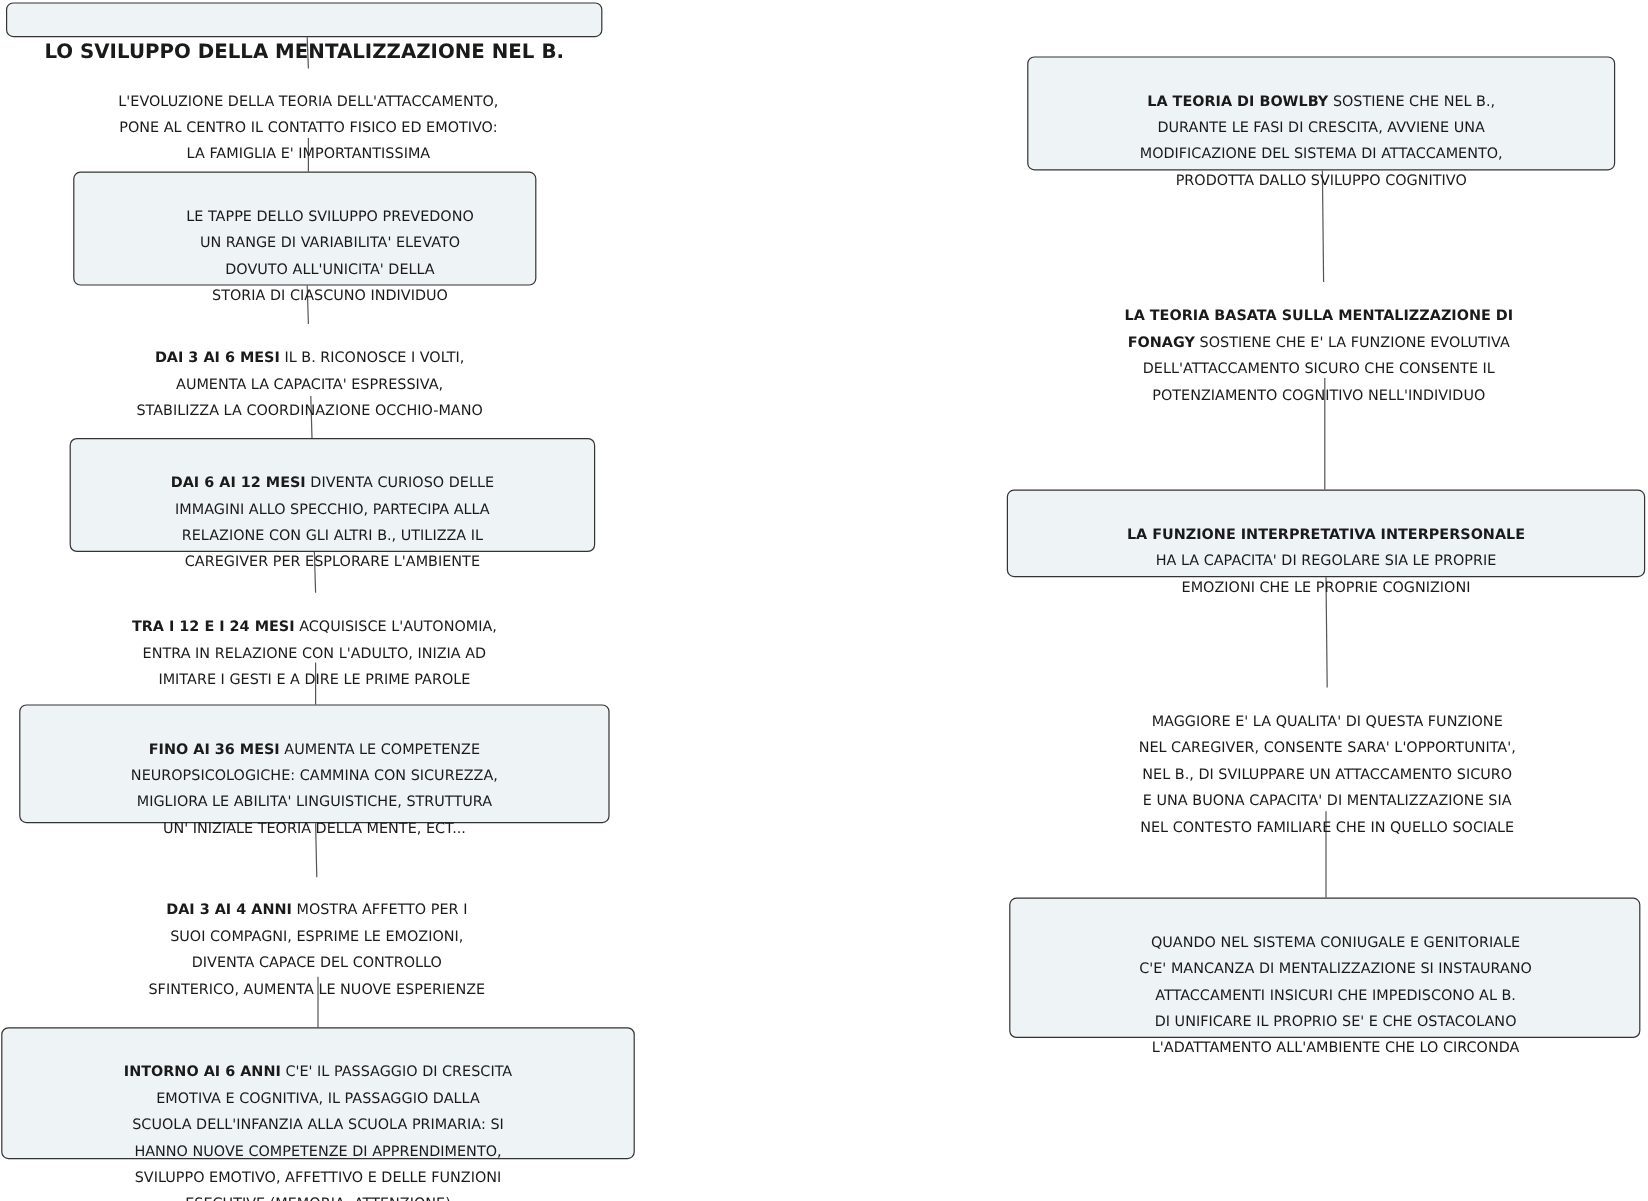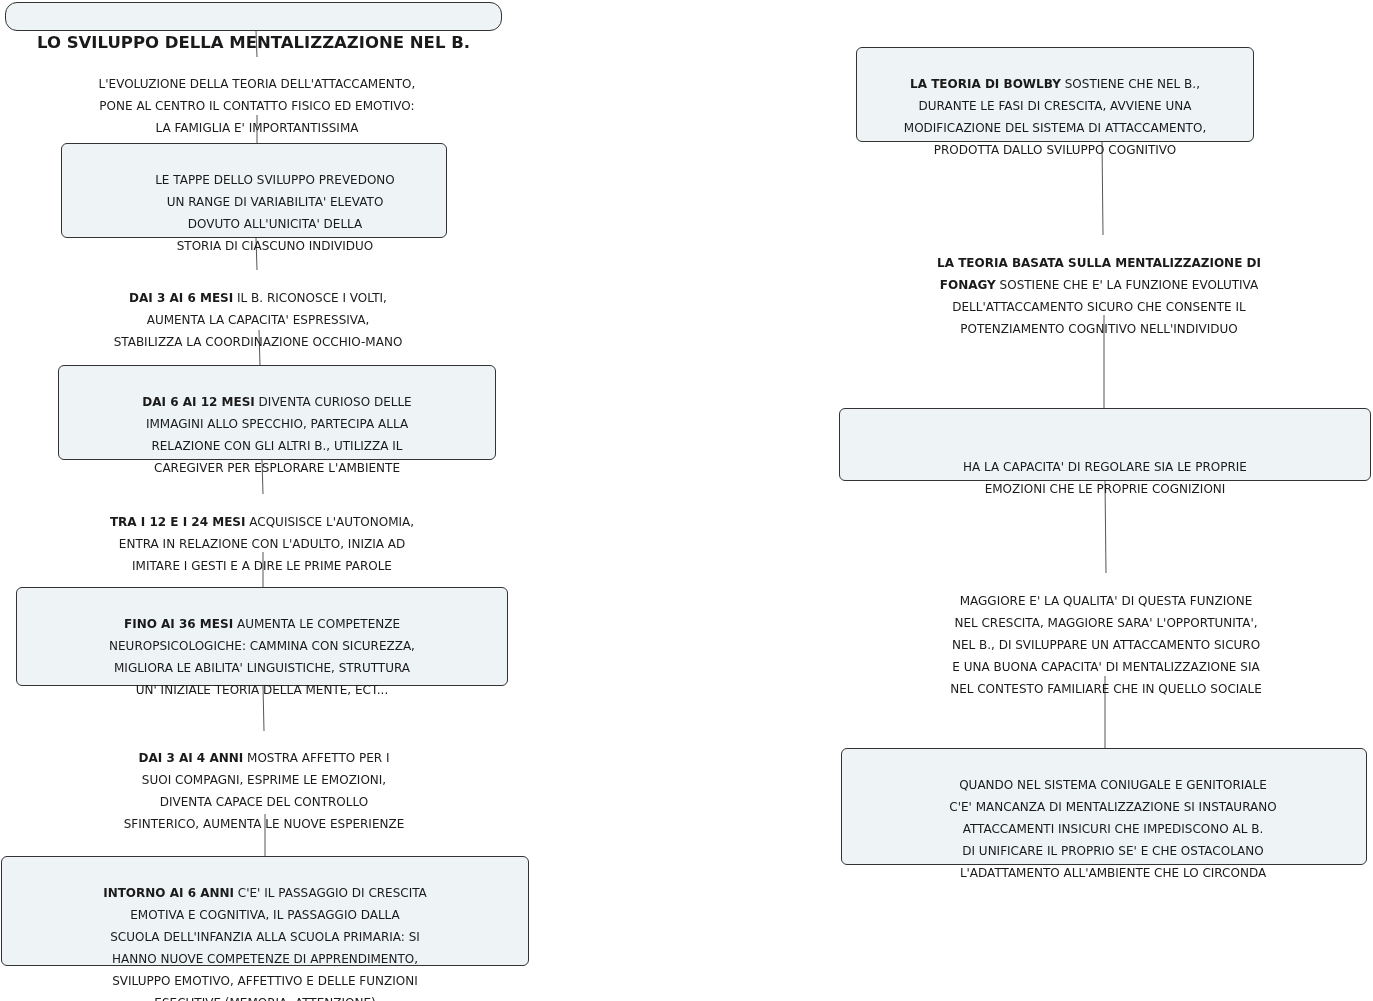--- a/index.html
+++ b/index.html
@@ -4,21 +4,21 @@
 <style>
   html, body { margin:0; padding:0; background:#ffffff; }
   body { width:1373px; height:1001px; position:relative; overflow:hidden;
          font-family:"DejaVu Sans", sans-serif; color:#1a1a1a; }
   svg.links { position:absolute; left:0; top:0; width:1373px; height:1001px; }
   .node { position:absolute; text-align:center; font-size:12px; line-height:22px;
           white-space:pre-line; box-sizing:border-box; }
   .box { background:#eef3f5; border:1px solid #333; border-radius:6px; padding:3px 6px; }
   .plain { background:transparent; padding:0 4px; }
   b { font-weight:bold; }
-  .title { font-weight:bold; padding:1px 6px;border-radius:12px; }
+  .title { font-weight:bold; padding:1px 6px; }
 </style>
 </head>
 <body>
 
 <svg class="links">
   <g stroke="#555" stroke-width="1" fill="none">
     <line x1="256" y1="31" x2="257" y2="57"></line>
     <line x1="257" y1="115" x2="257" y2="143"></line>
     <line x1="256" y1="238" x2="257" y2="270"></line>
     <line x1="259" y1="330" x2="260" y2="365"></line>
@@ -85,43 +85,43 @@
 
 <div class="node box" style="left:1px; top:856px; width:528px; height:110px;">
   <b>INTORNO AI 6 ANNI</b><span> C'E' IL PASSAGGIO DI CRESCITA
 EMOTIVA E COGNITIVA, IL PASSAGGIO DALLA
 SCUOLA DELL'INFANZIA ALLA SCUOLA PRIMARIA: SI
 HANNO NUOVE COMPETENZE DI APPRENDIMENTO,
 SVILUPPO EMOTIVO, AFFETTIVO E DELLE FUNZIONI
 ESECUTIVE (MEMORIA, ATTENZIONE)</span>
 </div>
 
-<div class="node box" style="left:856px; top:47px; width:398px; height:95px;">
+<div class="node box" style="left:856px; top:47px; width:490px; height:95px;">
   <b>LA TEORIA DI BOWLBY</b><span> SOSTIENE CHE NEL B.,
 DURANTE LE FASI DI CRESCITA, AVVIENE UNA
 MODIFICAZIONE DEL SISTEMA DI ATTACCAMENTO,
 PRODOTTA DALLO SVILUPPO COGNITIVO</span>
 </div>
 
 <div class="node plain" style="left:838px; top:230px; width:522px;">
   <b>LA TEORIA BASATA SULLA MENTALIZZAZIONE DI
 FONAGY</b><span> SOSTIENE CHE E' LA FUNZIONE EVOLUTIVA
 DELL'ATTACCAMENTO SICURO CHE CONSENTE IL
 POTENZIAMENTO COGNITIVO NELL'INDIVIDUO</span>
 </div>
 
 <div class="node box" style="left:839px; top:408px; width:532px; height:73px;">
-  <span>
+  <b>LA FUNZIONE INTERPRETATIVA INTERPERSONALE</b><span>
 HA LA CAPACITA' DI REGOLARE SIA LE PROPRIE
 EMOZIONI CHE LE PROPRIE COGNIZIONI</span>
 </div>
 
 <div class="node plain" style="left:850px; top:568px; width:512px;">
   <span>MAGGIORE E' LA QUALITA' DI QUESTA FUNZIONE
-NEL CRESCITA, MAGGIORE SARA' L'OPPORTUNITA',
+NEL CAREGIVER, CONSENTE SARA' L'OPPORTUNITA',
 NEL B., DI SVILUPPARE UN ATTACCAMENTO SICURO
 E UNA BUONA CAPACITA' DI MENTALIZZAZIONE SIA
 NEL CONTESTO FAMILIARE CHE IN QUELLO SOCIALE</span>
 </div>
 
 <div class="node box" style="left:841px; top:748px; width:526px; height:117px;padding-left:24px;">
   <span>QUANDO NEL SISTEMA CONIUGALE E GENITORIALE
 C'E' MANCANZA DI MENTALIZZAZIONE SI INSTAURANO
 ATTACCAMENTI INSICURI CHE IMPEDISCONO AL B.
 DI UNIFICARE IL PROPRIO SE' E CHE OSTACOLANO

